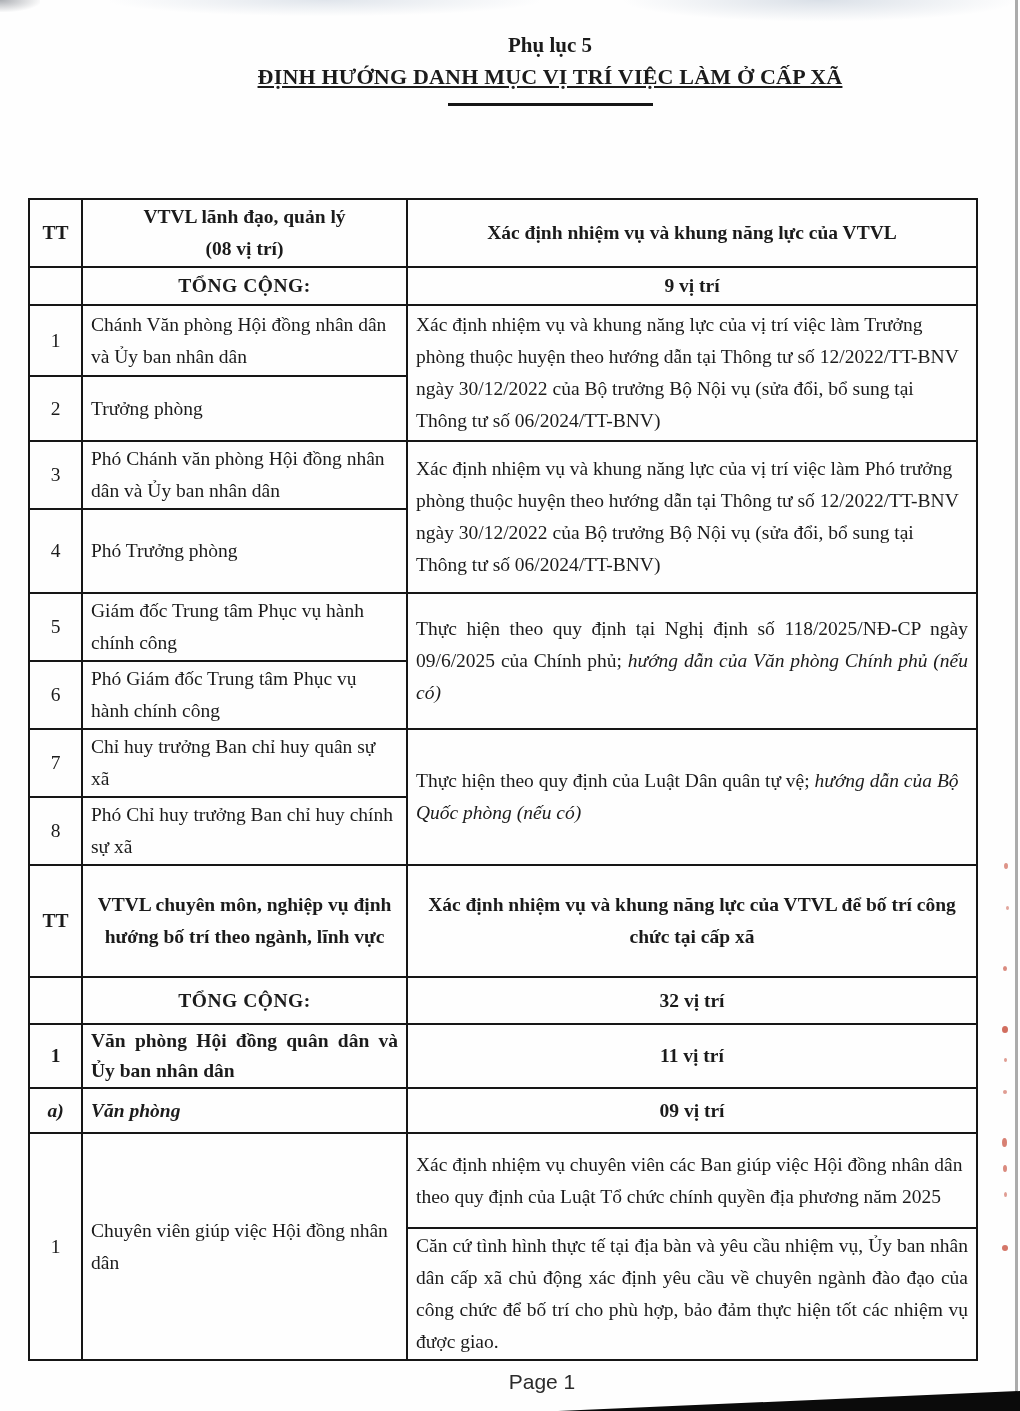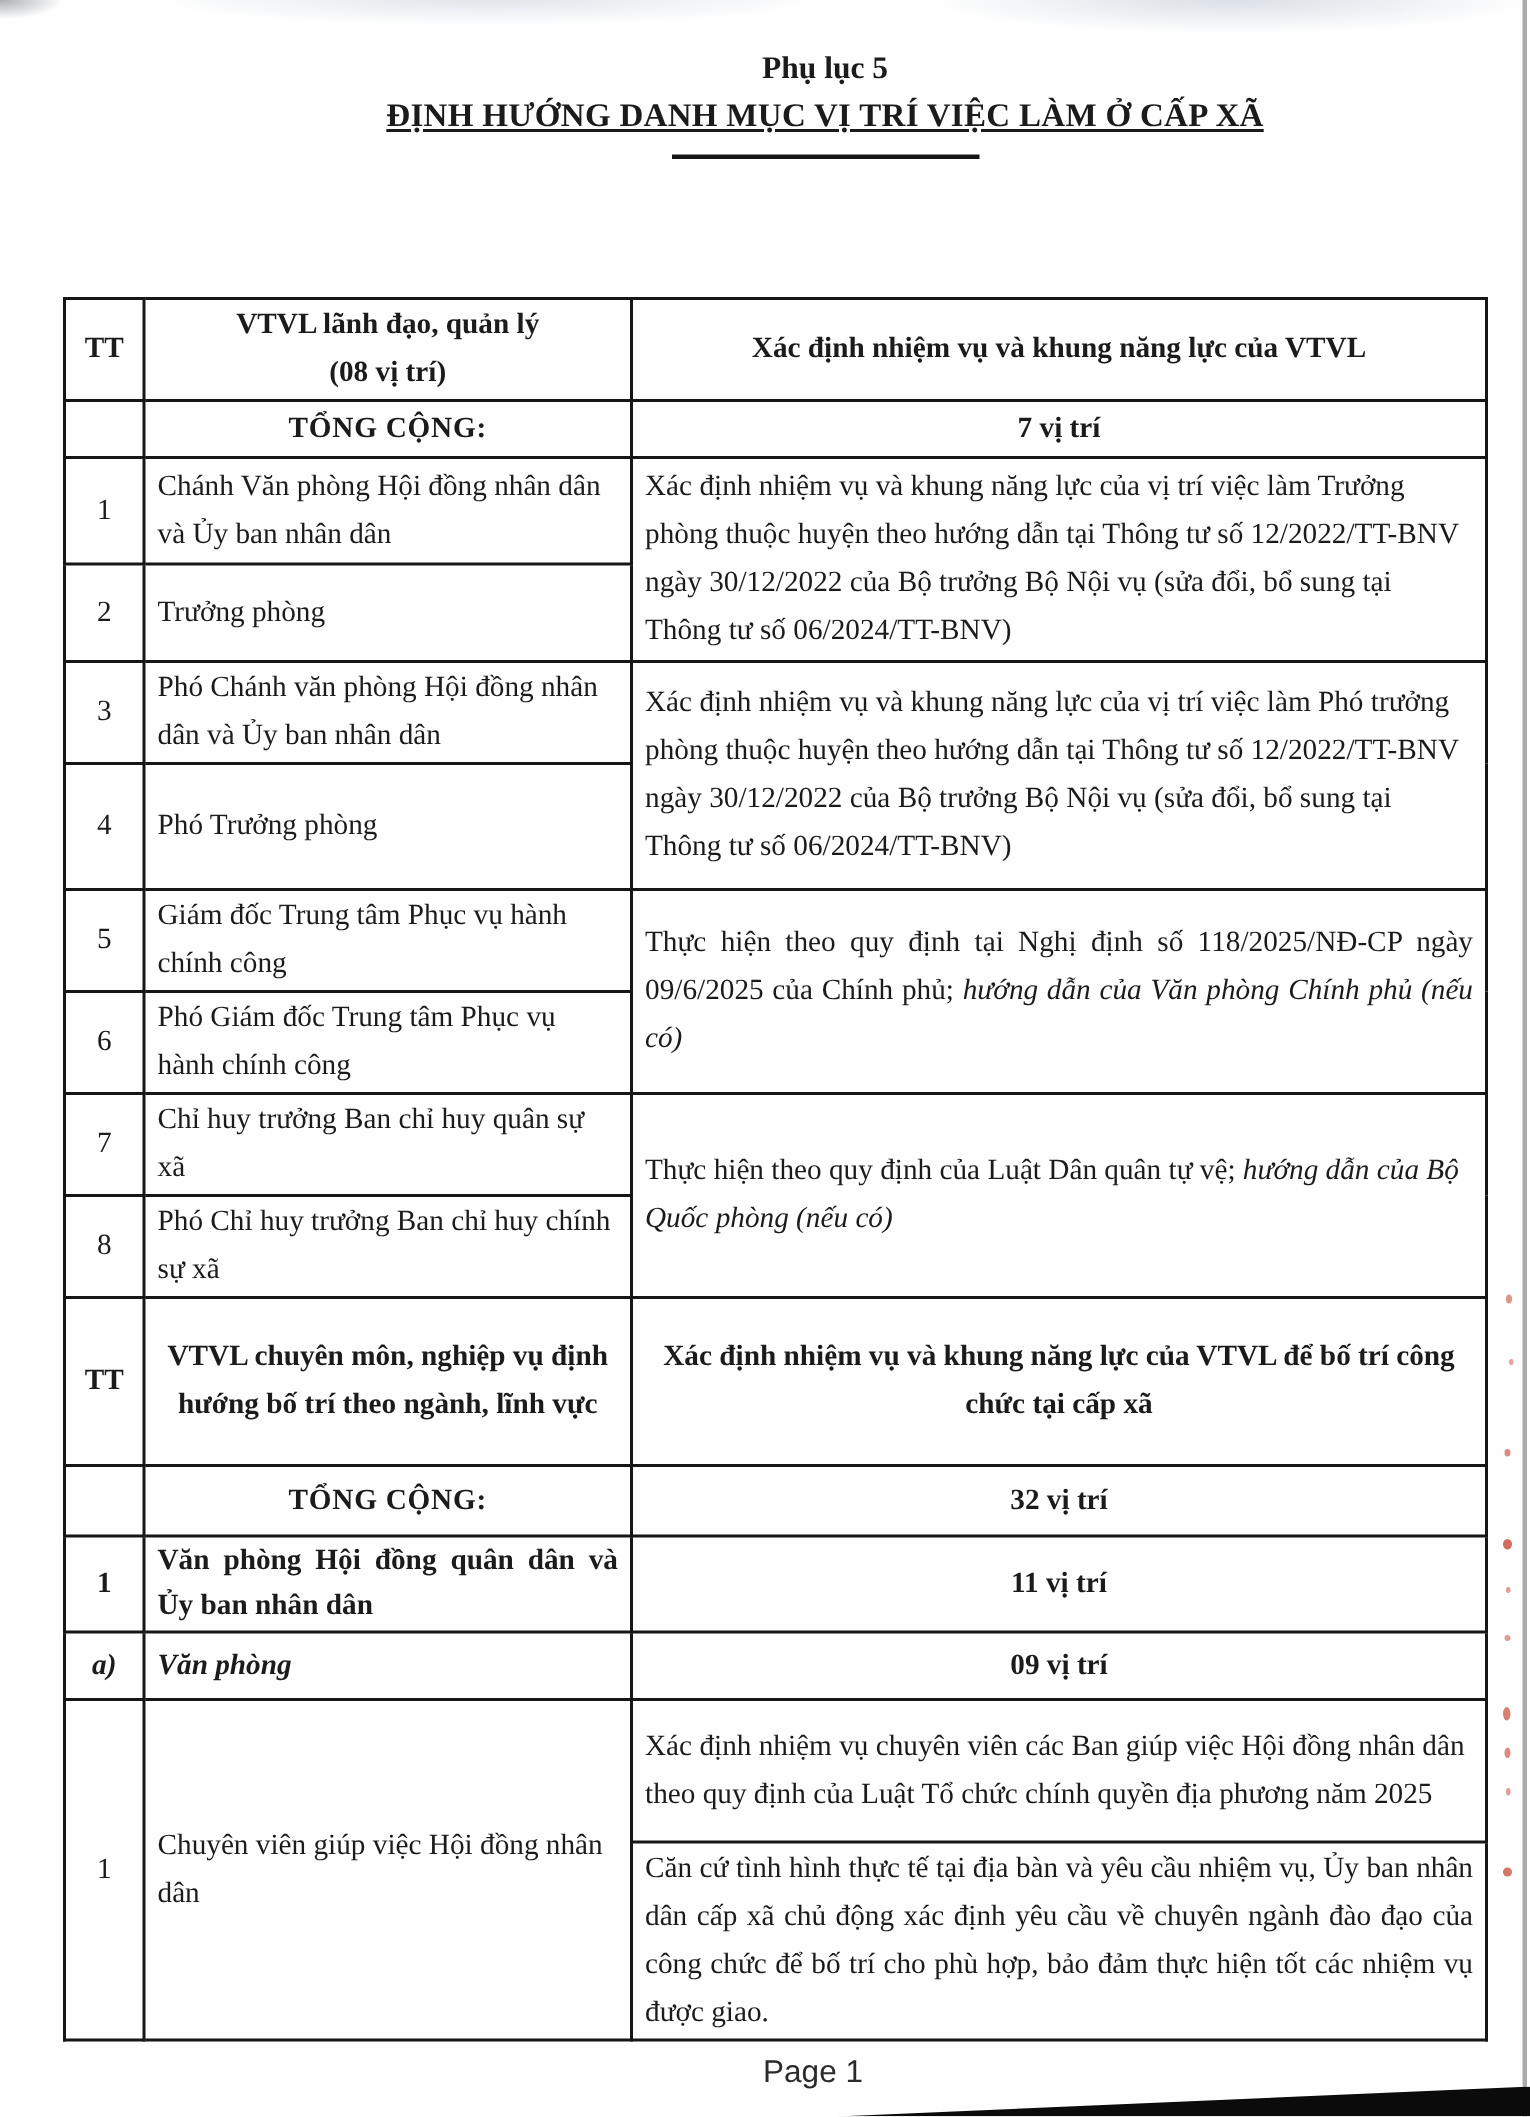--- a/index.html
+++ b/index.html
@@ -10,21 +10,21 @@
     color:#1b1b1b;
   }
   
   .page-header{position:absolute;left:0;top:30px;width:100%;text-align:center;padding-left:40px;}
   .ph-line1{font-size:21px;font-weight:bold;line-height:30px;}
   .ph-line2{font-size:22px;font-weight:bold;line-height:33px;letter-spacing:.2px;text-decoration:underline;}
   .ph-line3{font-size:21px;font-weight:bold;line-height:32px;}
   .title-rule{width:205px;height:3px;background:#161616;margin:10px auto 0;}
   
   table.doc{
-    position:absolute;left:42px;top:198px;width:948px;
+    position:absolute;left:28px;top:198px;width:948px;
     border-collapse:collapse;table-layout:fixed;
   }
   table.doc td{
     border:2px solid #161616;
     padding:1px 8px;
     font-size:19.5px;
     line-height:32px;
     vertical-align:middle;
     overflow:hidden;
   }
@@ -83,21 +83,21 @@
     <td class="hdr">
       <span>VTVL lãnh đạo, quản lý</span><br>
       <span>(08 vị trí)</span>
     </td>
     <td class="hdr">Xác định nhiệm vụ và khung năng lực của VTVL</td>
   </tr>
 
   <tr style="height:38px">
     <td></td>
     <td class="t-label">TỔNG CỘNG:</td>
-    <td class="t-value">7 vị trí</td>
+    <td class="t-value">9 vị trí</td>
   </tr>
 
   <tr style="height:71px">
     <td class="c-num">1</td>
     <td class="c-name">Chánh Văn phòng Hội đồng nhân dân và Ủy ban nhân dân</td>
     <td class="desc" rowspan="2">Xác định nhiệm vụ và khung năng lực của vị trí việc làm Trưởng phòng thuộc huyện theo hướng dẫn tại Thông tư số 12/2022/TT-BNV ngày 30/12/2022 của Bộ trưởng Bộ Nội vụ (sửa đổi, bổ sung tại Thông tư số 06/2024/TT-BNV)</td>
   </tr>
   <tr style="height:65px">
     <td class="c-num">2</td>
     <td class="c-name">Trưởng phòng</td>

